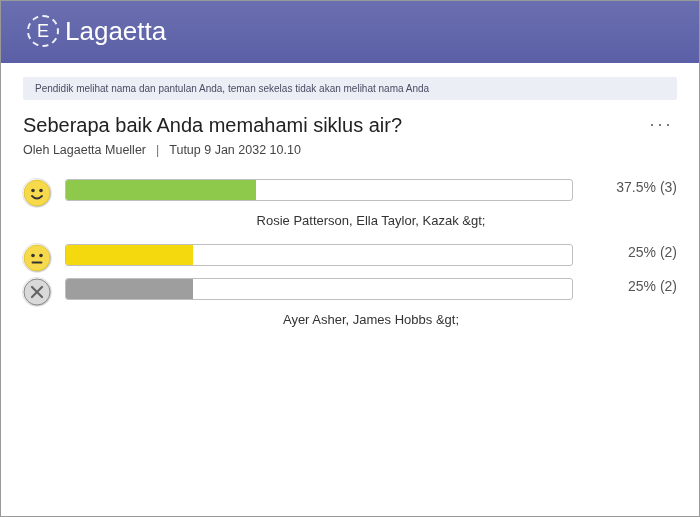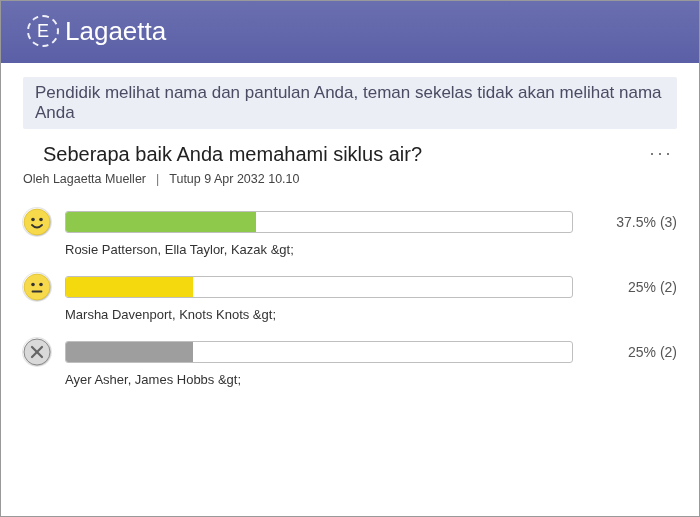--- a/index.html
+++ b/index.html
@@ -46,36 +46,35 @@
       font-weight: 400;
       flex-shrink: 0;
     }
     .content {
       flex: 1;
       padding: 14px 22px 16px 22px;
     }
     .notice {
       background: #eceef6;
       color: #4b4b63;
-      font-size: 17px;
+      font-size: 10px;
       padding: 6px 12px;
       border-radius: 2px;
       margin-bottom: 14px;
     }
     .qrow {
       display: flex;
       justify-content: space-between;
       align-items: flex-start;
     }
     .question {
       font-size: 20px;
       color: #222;
       font-weight: 400;
       margin-bottom: 6px;
-      margin-left: 20px;
     }
     .more {
       color: #666;
       font-size: 18px;
       letter-spacing: 2px;
       padding: 0 4px;
       cursor: pointer;
       user-select: none;
     }
     .meta {
@@ -83,21 +82,21 @@
       font-size: 12.5px;
       display: flex;
       gap: 10px;
       margin-bottom: 22px;
     }
     .meta-sep {
       color: #777;
     }
     .row {
       display: flex;
-      align-items: center;
+      align-items: flex-start;
       gap: 14px;
       margin-bottom: 6px;
     }
     .emoji {
       width: 28px;
       height: 28px;
       border-radius: 50%;
       flex-shrink: 0;
       display: flex;
       align-items: center;
@@ -120,20 +119,21 @@
       text-align: right;
       color: #555;
       font-size: 14px;
       flex-shrink: 0;
     }
     .names {
       margin-left: 42px;
       color: #333;
       font-size: 13px;
       margin-bottom: 16px;
+      text-align: center;
     }
     .group:last-child .names { margin-bottom: 13px; }
   </style>
 </head>
 <body>
 
 <div class="window">
   <div class="header">
     <div class="header-logo">
       <span class="header-e">E</span>
@@ -145,21 +145,21 @@
     <div class="notice">Pendidik melihat nama dan pantulan Anda, teman sekelas tidak akan melihat nama Anda</div>
 
     <div class="qrow">
       <div>
         <div class="question">Seberapa baik Anda memahami siklus air?</div>
         <div class="meta">
           <span>
             <span>Oleh</span> <span>Lagaetta Mueller</span>
           </span>
           <span class="meta-sep">|</span>
-          <span>Tutup 9 Apr 2032 10.10</span>
+          <span>Tutup 9 Jan 2032 10.10</span>
         </div>
       </div>
       <div class="more">···</div>
     </div>
 
     <div id="rows">
         <div class="group">
           <div class="row">
             <div class="emoji">
               <svg width="28" height="28" viewBox="0 0 28 28">
@@ -184,21 +184,20 @@
     <circle cx="10" cy="11.5" r="1.8" fill="#333"></circle>
     <circle cx="18" cy="11.5" r="1.8" fill="#333"></circle>
     <line x1="9.5" y1="18.5" x2="18.5" y2="18.5" stroke="#333" stroke-width="1.8" stroke-linecap="round"></line>
   </svg>
             </div>
             <div class="bar-wrap">
               <div class="bar-fill" style="width: 25%; background: rgb(244, 217, 15);"></div>
             </div>
             <div class="pct">25% (2)</div>
           </div>
-          <div class="names">Marsha Davenport, Knots Knots &amp;gt;</div>
         </div>
         <div class="group">
         </div>
         <div class="group">
           <div class="row">
             <div class="emoji">
               <svg width="28" height="28" viewBox="0 0 28 28">
       <circle cx="14" cy="14" r="13" fill="#d9d9d9" stroke="#888" stroke-width="1"></circle>
       <line x1="9" y1="9" x2="19" y2="19" stroke="#666" stroke-width="2.2" stroke-linecap="round"></line>
       <line x1="19" y1="9" x2="9" y2="19" stroke="#666" stroke-width="2.2" stroke-linecap="round"></line>

